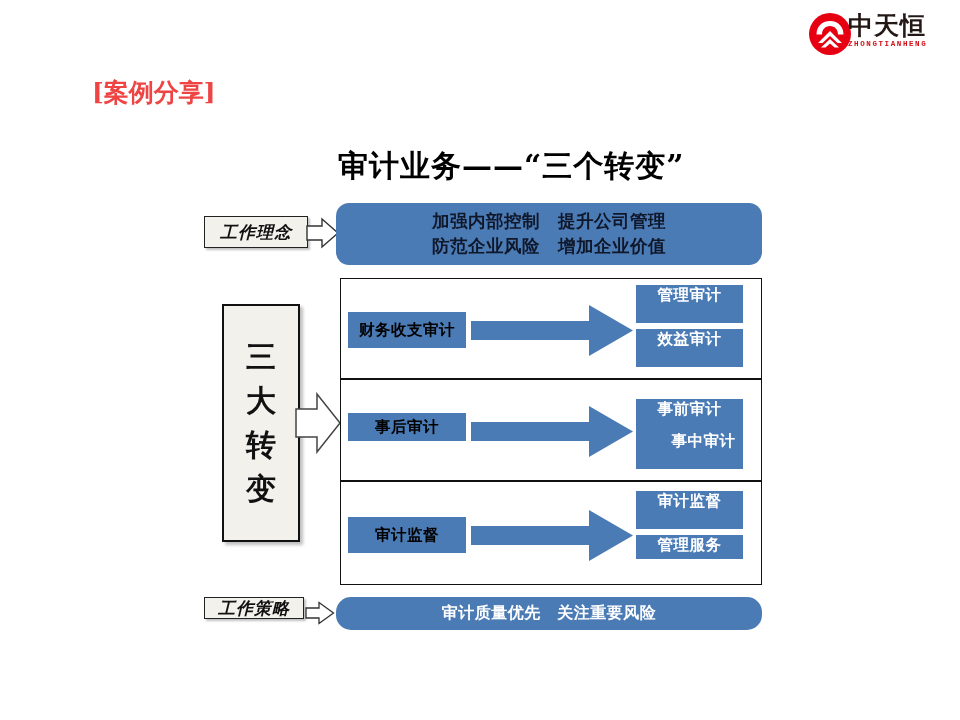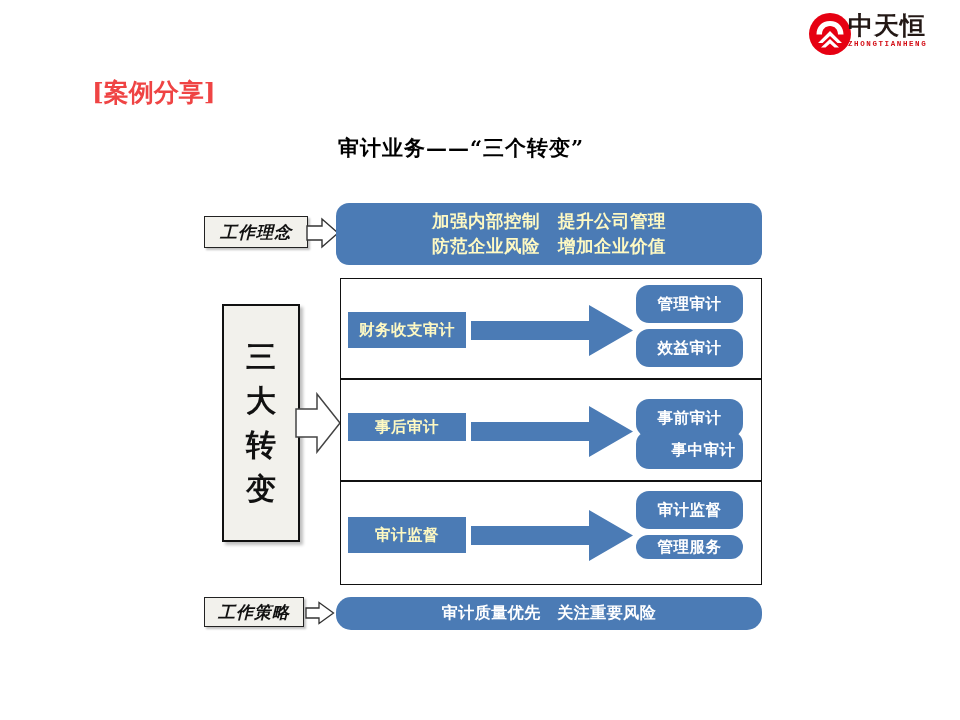--- a/index.html
+++ b/index.html
@@ -23,23 +23,23 @@
            font-weight:700;color:#d40f17;letter-spacing:1.6px;
            margin-top:1px;white-space:nowrap;}
 
   
   .case-title{
     position:absolute;left:92px;top:76px;
     font-family:"DejaVu Serif","Liberation Serif",serif;
     font-size:25px;font-weight:700;color:#ef4444;white-space:nowrap;
   }
   .subtitle{
-    position:absolute;left:338px;top:134px;
+    position:absolute;left:338px;top:146px;
     font-family:"DejaVu Serif","Liberation Serif",serif;
-    font-size:21px;font-weight:700;color:#000;white-space:nowrap;
+    font-size:30px;font-weight:700;color:#000;white-space:nowrap;
     letter-spacing:1px;
   }
 
   
   .callout{
     position:absolute;
     background:#f2f1ec;
     border:1.5px solid #222;
     box-shadow:2px 2px 2px rgba(0,0,0,.25);
     display:flex;align-items:center;justify-content:center;
@@ -48,21 +48,21 @@
     box-sizing:border-box;
     font-style:italic;
   }
   .callout-arrow{position:absolute;}
 
   
   .banner{
     position:absolute;
     background:#4b7bb5;
     border-radius:13px;
-    color:#fef9c3;
+    color:#0f172a;
     display:flex;flex-direction:column;
     align-items:center;justify-content:center;
     font-family:"DejaVu Sans","Liberation Sans",sans-serif;
     font-weight:700;
     box-sizing:border-box;
   }
   .banner-line{font-size:17.5px;line-height:25px;white-space:pre;letter-spacing:.5px;}
 
   
   .bigbox{
@@ -79,33 +79,32 @@
     font-size:30px;font-weight:700;color:#111;line-height:44px;
   }
 
   
   .frame{position:absolute;box-sizing:border-box;}
   .panel{
     position:absolute;left:0;box-sizing:border-box;
     border:1.4px solid #111;background:#fff;
   }
   .src-box{
-    position:absolute;background:#4b7bb5;color:#fef9c3;
+    position:absolute;background:#4b7bb5;color:#000000;
     display:flex;align-items:center;justify-content:center;
     font-family:"DejaVu Sans","Liberation Sans",sans-serif;
     font-size:15.5px;font-weight:700;letter-spacing:.5px;
     box-sizing:border-box;
   }
   .dst-box{
     position:absolute;background:#4b7bb5;color:#fff;
-    display:flex;align-items:center;justify-content:center;
+    display:flex;justify-content:center;
     font-family:"DejaVu Sans","Liberation Sans",sans-serif;
     font-size:15.5px;font-weight:700;letter-spacing:.5px;
     box-sizing:border-box;
-    border-radius:13px;
   }
   .blue-arrow{position:absolute;}
 
   
   .bottombar{
     position:absolute;background:#4b7bb5;color:#fff;
     display:flex;align-items:center;justify-content:center;
     font-family:"DejaVu Sans","Liberation Sans",sans-serif;
     font-size:16px;font-weight:700;letter-spacing:.5px;
     white-space:pre;box-sizing:border-box;border-radius:15px;
@@ -195,21 +194,21 @@
       </svg>
       <div class="dst-box" style="left:295px;top:9px;width:107px;height:38px;">
         <span>审计监督</span>
       </div>
       <div class="dst-box" style="left:295px;top:53px;width:107px;height:24px;">
         <span>管理服务</span>
       </div>
     </div>
   </div>
 
-  <div class="callout" style="left:204px;top:597px;width:100px;height:30px;">
+  <div class="callout" style="left:204px;top:597px;width:100px;height:22px;">
     <span>工作策略</span>
   </div>
   <svg class="callout-arrow" style="left:305px;top:601px;" width="30" height="24" viewBox="0 0 30 24">
     <path d="M1 7 L14 7 L14 1.5 L28.5 12 L14 22.5 L14 17 L1 17 Z" fill="#ffffff" stroke="#333333" stroke-width="1.3"></path>
   </svg>
 
   <div class="bottombar" style="left:336px;top:597px;width:426px;height:33px;">
     <span>审计质量优先　关注重要风险</span>
   </div>
 

